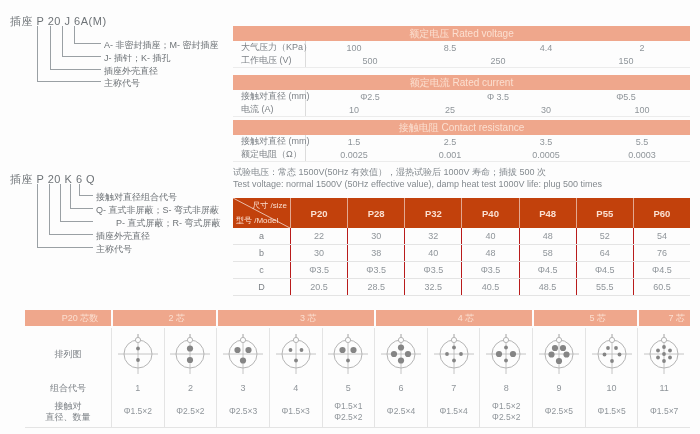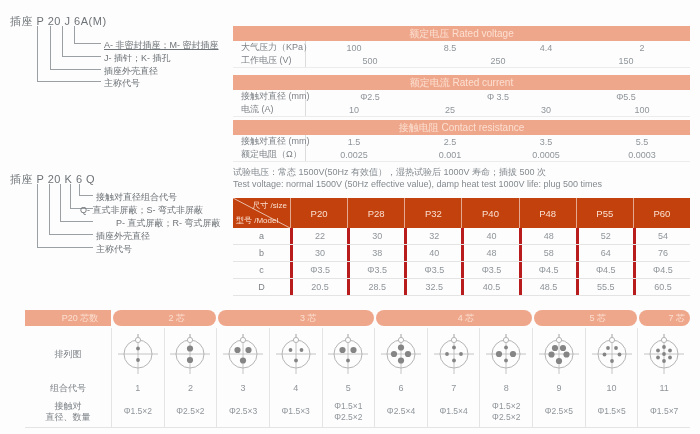--- a/index.html
+++ b/index.html
@@ -23,63 +23,63 @@
 
   .note-line { position:absolute; left:233px; font-size:9px; color:#848a8f; white-space:nowrap; }
 
   
   .size-table { position:absolute; left:233px; top:198px; width:457px; font-size:9px; }
   .size-header { display:flex; height:30px; background:#c2410c; }
   .size-corner { width:57px; position:relative; }
   .size-corner svg { position:absolute; left:0; top:0; }
   .corner-top { position:absolute; top:2px; right:3px; font-size:8px; color:#fbdfd0; }
   .corner-bottom { position:absolute; bottom:2px; left:3px; font-size:8px; color:#fbdfd0; }
-  .size-header .col { flex:1; display:flex; align-items:center; justify-content:center; color:#fbdfd0; font-size:9.5px; border-left:1px solid rgba(255,255,255,.55); }
+  .size-header .col { flex:1; display:flex; align-items:center; justify-content:center; color:#fbdfd0; font-size:9.5px; border-left:1px solid rgba(255,255,255,.55);font-weight:bold; }
   .size-row { display:flex; height:17px; border-bottom:1px solid #e4e4e4; }
   .size-row .lbl { width:57px; display:flex; align-items:center; justify-content:center; color:#7d8287; }
-  .size-row .val { flex:1; display:flex; align-items:center; justify-content:center; color:#8f959a; border-left:3px solid #b91c1c; }
+  .size-row .val { flex:1; display:flex; align-items:center; justify-content:center; color:#8f959a; border-left:1px solid #b91c1c; }
 
   
   .core-table { position:absolute; left:25px; top:310px; width:665px; display:grid; grid-template-columns:86px repeat(11,1fr); font-size:9px; }
   .ct-head { height:16px; line-height:16px; background:#efa78c; color:#fbdfd0; text-align:center; margin-bottom:2px;padding-left:24px; }
-  .ct-group { margin-left:2px;border-radius:8px; }
+  .ct-group { margin-left:2px; }
   .ct-lbl { display:flex; align-items:center; justify-content:center; flex-direction:column; color:#7d8287; text-align:center; line-height:11px; }
   .ct-cell { border-left:1px solid #e4e4e4; display:flex; align-items:center; justify-content:center; color:#8f959a; }
   .r-diag { height:52px; }
   .r-code { height:16px; }
   .r-cont { height:32px; flex-direction:column; line-height:11px; border-bottom:1px solid #e4e4e4; }
   .ct-lbl.r-cont { border-bottom:1px solid #e4e4e4; }
   .ct-contact { font-size:8.5px; }
 </style>
 </head>
 <body>
 
 <div class="page">
 
   <div>
     <div class="code-text" style="left:10px; top:14px;">插座 P 20 J 6A(M)</div>
     <div class="elbow" style="left:74px; top:26px; width:27px; height:18px;"></div>
     <div class="elbow" style="left:62px; top:26px; width:39px; height:31px;"></div>
     <div class="elbow" style="left:50px; top:26px; width:51px; height:44px;"></div>
     <div class="elbow" style="left:37px; top:26px; width:64px; height:56px;"></div>
-    <div class="tree-label" style="left:104px; top:39px;text-decoration:underline;">A- 非密封插座；M- 密封插座</div>
+    <div class="tree-label" style="left:104px; top:39px;">A- 非密封插座；M- 密封插座</div>
     <div class="tree-label" style="left:104px; top:52px;">J- 插针；K- 插孔</div>
     <div class="tree-label" style="left:104px; top:65px;">插座外壳直径</div>
     <div class="tree-label" style="left:104px; top:77px;">主称代号</div>
   </div>
 
   <div>
     <div class="code-text" style="left:10px; top:172px;">插座 P 20 K 6 Q</div>
     <div class="elbow" style="left:79px; top:184px; width:14px; height:12px;"></div>
     <div class="elbow" style="left:70px; top:184px; width:23px; height:25px;"></div>
     <div class="elbow" style="left:60px; top:184px; width:33px; height:38px;"></div>
     <div class="elbow" style="left:49px; top:184px; width:44px; height:51px;"></div>
     <div class="elbow" style="left:37px; top:184px; width:56px; height:64px;"></div>
     <div class="tree-label" style="left:96px; top:191px;">接触对直径组合代号</div>
-    <div class="tree-label" style="left:80px; top:204px;text-align:center;">Q- 直式非屏蔽；S- 弯式非屏蔽</div>
+    <div class="tree-label" style="left:96px; top:204px;text-align:center;">Q- 直式非屏蔽；S- 弯式非屏蔽</div>
     <div class="tree-label" style="left:96px; top:217px;padding-left:20px;">P- 直式屏蔽；R- 弯式屏蔽</div>
     <div class="tree-label" style="left:96px; top:230px;">插座外壳直径</div>
     <div class="tree-label" style="left:96px; top:243px;">主称代号</div>
   </div>
 
   <div class="spec-table" style="top:26px;">
     <div class="spec-header">额定电压 Rated voltage</div>
     <div class="spec-body">
       <div class="spec-row">
         <div class="spec-label">大气压力（KPa）</div>

